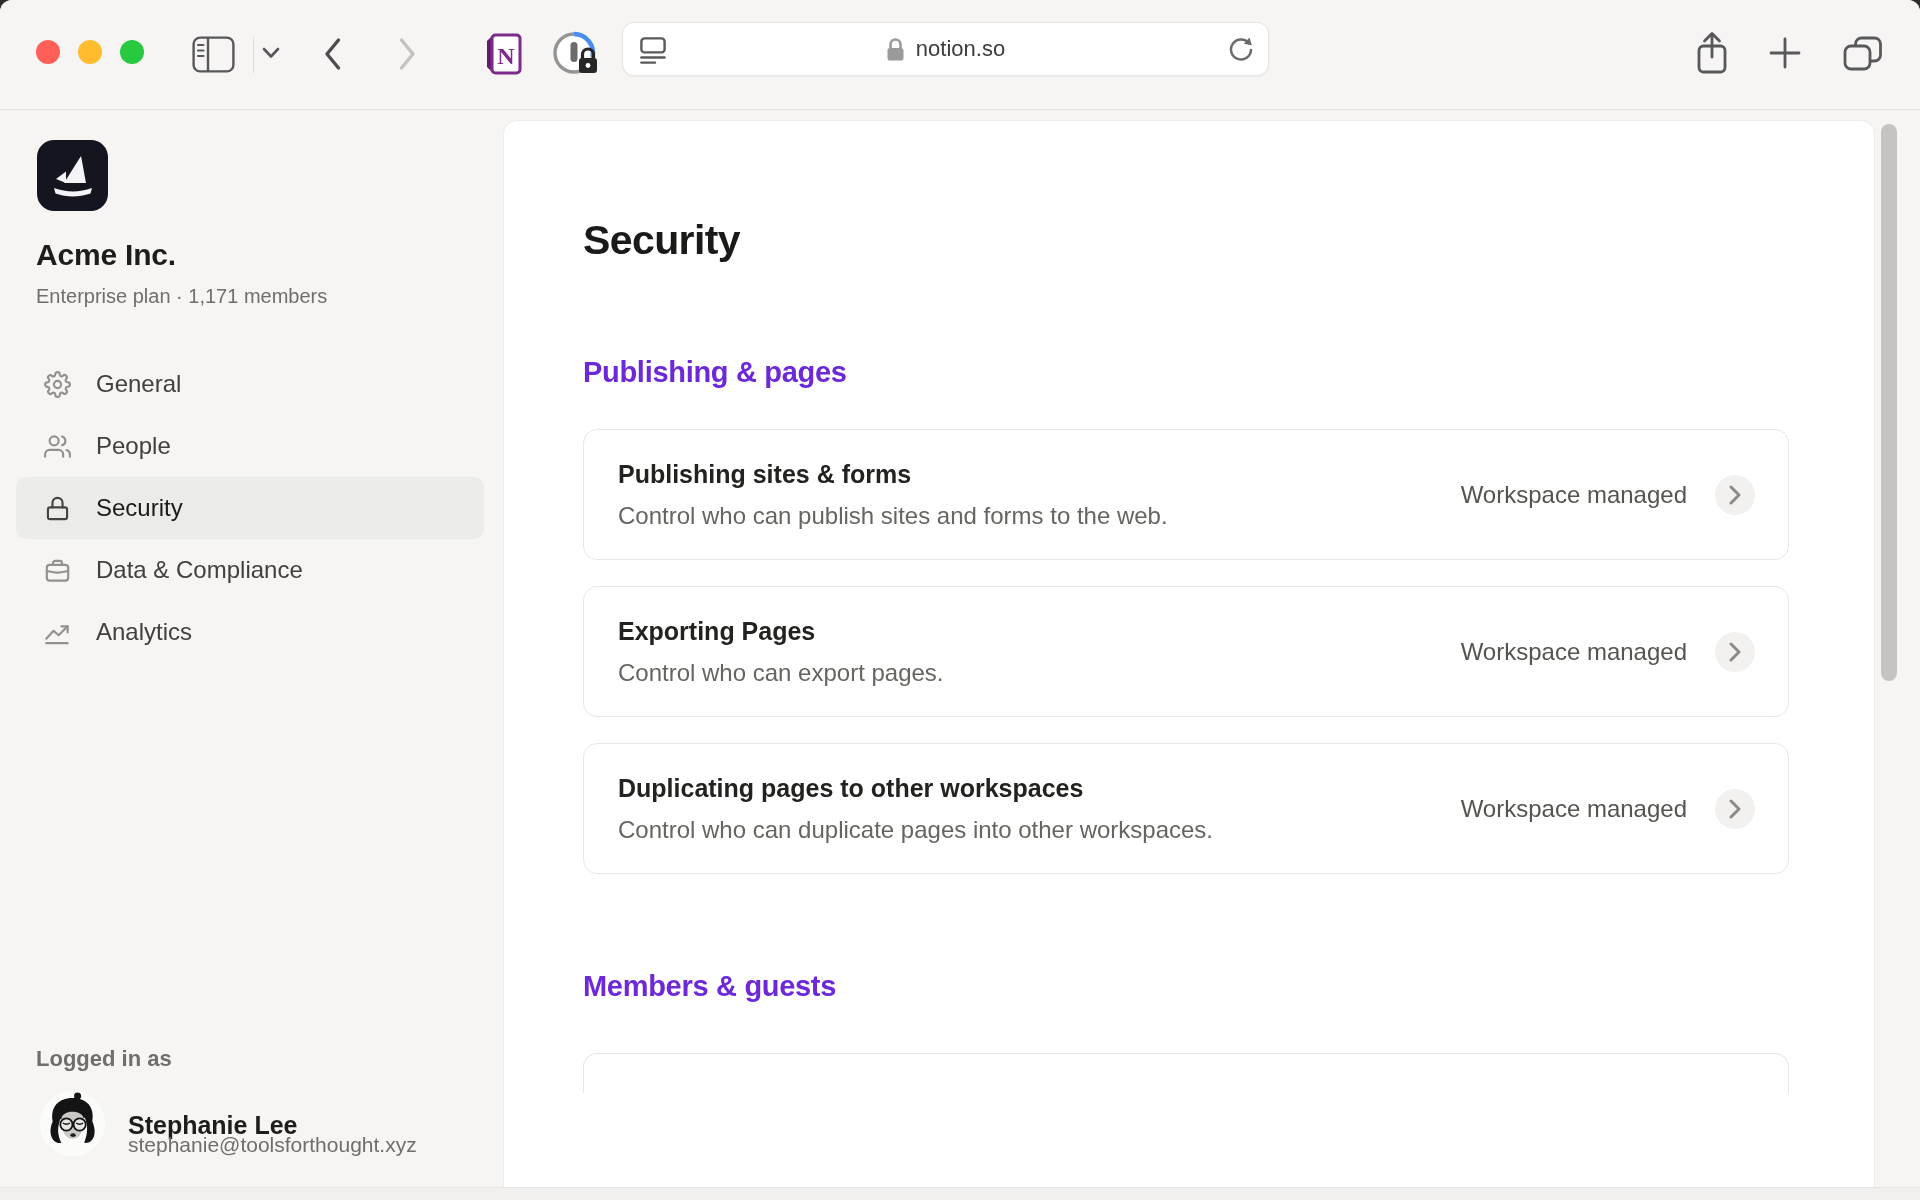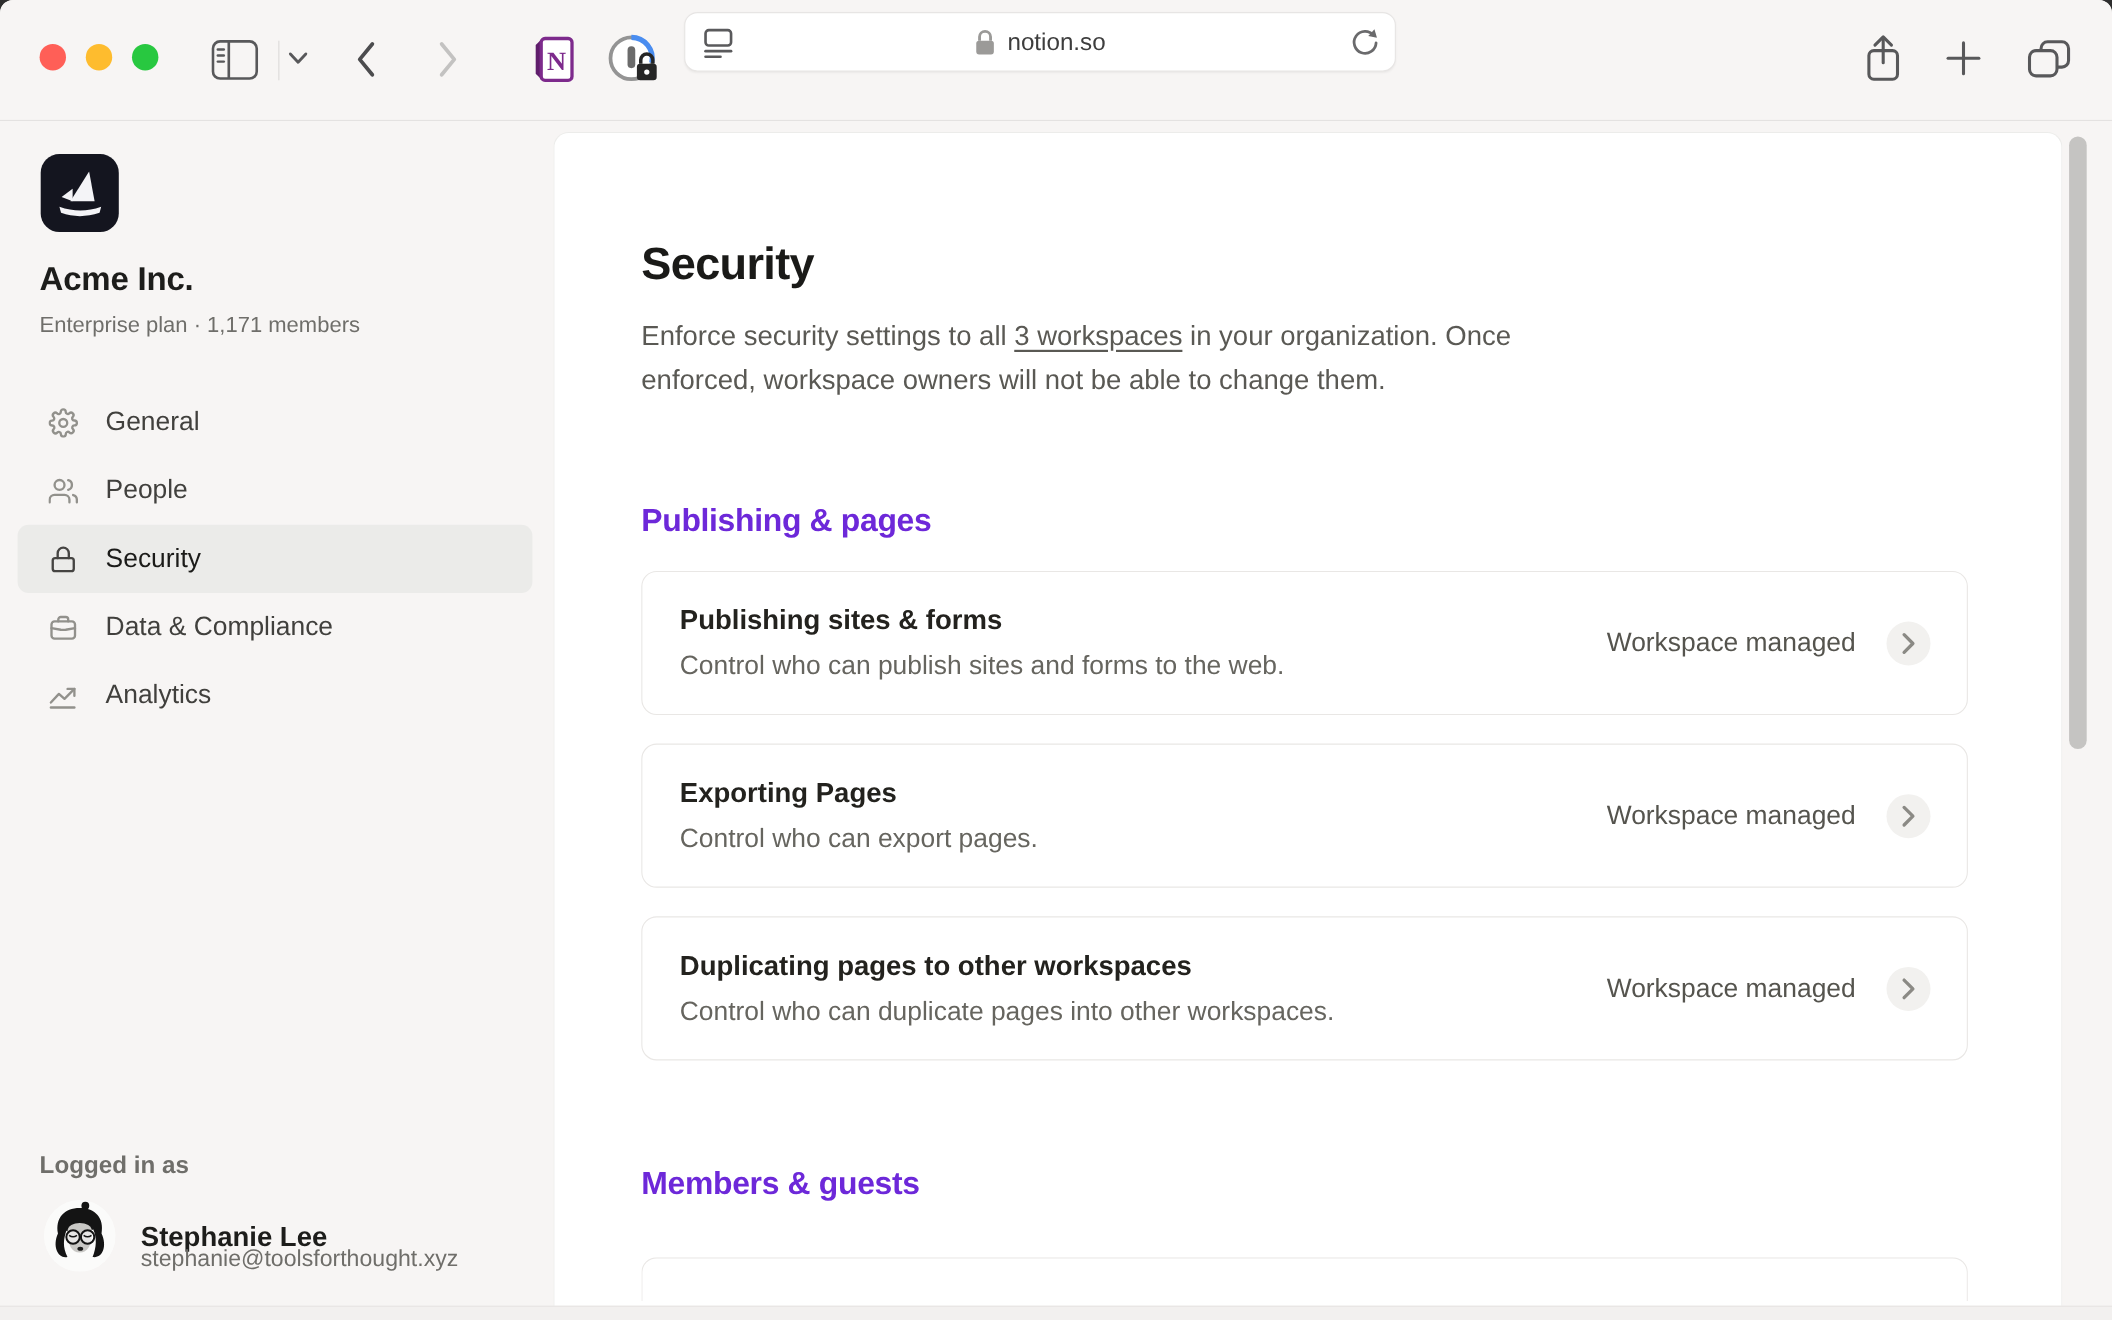--- a/index.html
+++ b/index.html
@@ -6,21 +6,21 @@
   html,body { width:1920px; height:1200px; background:#2e2e2e; font-family:"Liberation Sans","DejaVu Sans",sans-serif; -webkit-font-smoothing:antialiased; }
   .window { position:absolute; inset:0; background:#f7f5f4; border-radius:12px 12px 0 0; overflow:hidden; display:flex; flex-direction:column; }
 
   
   .toolbar { position:relative; flex:0 0 110px; height:110px; background:#f7f5f4; border-bottom:1px solid #e4e2e1; z-index:5; }
   .traffic { position:absolute; left:36px; top:40px; display:flex; gap:18px; }
   .light { width:24px; height:24px; border-radius:50%; }
   .tbtn { position:absolute; border:none; background:transparent; color:#58585a; display:flex; align-items:center; justify-content:center; cursor:default; padding:0; }
   .tbtn.disabled { color:#c3c2c1; }
   .tb-divider { position:absolute; left:253px; top:37px; width:1px; height:36px; background:#dcdad9; }
-  .urlbar { position:absolute; left:622px; top:11px; width:647px; height:54px; background:#ffffff; border:1px solid #e7e5e4; border-radius:12px; box-shadow:0 1px 2px rgba(0,0,0,0.05); }
+  .urlbar { position:absolute; left:622px; top:22px; width:647px; height:54px; background:#ffffff; border:1px solid #e7e5e4; border-radius:12px; box-shadow:0 1px 2px rgba(0,0,0,0.05); }
   .url-center { position:absolute; left:0; right:0; top:0; bottom:0; display:flex; align-items:center; justify-content:center; gap:11px; color:#3d3d3d; font-size:22px; }
   .url-reader { position:absolute; left:16px; top:13px; color:#5a5a5c; }
   .url-reload { position:absolute; right:13px; top:13px; color:#6a6a6c; }
 
   
   .content { position:relative; flex:1; display:flex; background:#f7f5f4; }
 
   
   .sidebar { position:relative; flex:0 0 503px; width:503px; }
   .org-logo { position:absolute; left:37px; top:30px; width:71px; height:71px; border-radius:17px; background:#14151f; display:flex; align-items:center; justify-content:center; }
@@ -37,21 +37,21 @@
   .user-email { position:absolute; left:128px; top:1023px; font-size:21px; color:#6f6e6a; }
 
   
   .main-area { position:relative; flex:1; }
   .panel { position:absolute; left:0; top:10px; right:45px; bottom:0; background:#ffffff; border:1px solid #ececea; border-bottom:none; border-radius:14px 14px 0 0; padding:0 85px 0 79px; overflow:hidden; }
   .page-title { margin-top:96px; font-size:41px; font-weight:700; color:#1a1a18; letter-spacing:-0.6px; }
   .page-desc { margin-top:22px; max-width:900px; font-size:25px; line-height:40px; color:#5a5954; }
   .page-desc a { color:#5a5954; text-decoration:underline; text-underline-offset:4px; cursor:pointer; }
   .section-heading { margin-top:92px; font-size:29px; font-weight:700; color:#6d28d9; letter-spacing:-0.3px; }
   .section-heading.second { margin-top:96px; }
-  .cards { margin-top:28px; display:flex; flex-direction:column; gap:26px; }
+  .cards { margin-top:40px; display:flex; flex-direction:column; gap:26px; }
   .card { height:131px; background:#fff; border:1px solid #e9e7e5; border-radius:14px; display:flex; align-items:center; padding:0 33px 0 34px; cursor:default; }
   .card-text { flex:1; min-width:0; }
   .card-title { font-size:25px; font-weight:600; color:#23221e; }
   .card-desc { margin-top:13px; font-size:24px; color:#66655f; }
   .card-right { display:flex; align-items:center; gap:28px; }
   .card-status { font-size:24px; color:#55544e; }
   .chev-circle { width:40px; height:40px; border-radius:50%; background:#f2f1ef; display:flex; align-items:center; justify-content:center; color:#8b8a85; }
   .card.partial { margin-top:50px; height:40px; border-bottom:none; border-radius:14px 14px 0 0; }
 
   
@@ -241,21 +241,20 @@
           <ellipse cx="32.5" cy="43.5" rx="2.6" ry="1.8" fill="#1c1c1c"></ellipse>
         </svg>
       </div>
       <div class="user-name">Stephanie Lee</div>
       <div class="user-email">stephanie@toolsforthought.xyz</div>
     </div>
 
     <div class="main-area">
       <div class="panel">
         <h1 class="page-title">Security</h1>
-        <p class="page-desc"><span>Enforce security settings to all </span><a>3 workspaces</a><span> in your organization. Once enforced, workspace owners will not be able to change them.</span></p>
 
         <h2 class="section-heading">Publishing &amp; pages</h2>
 
         <div class="cards">
           <div class="card">
             <div class="card-text">
               <div class="card-title">Publishing sites &amp; forms</div>
               <div class="card-desc">Control who can publish sites and forms to the web.</div>
             </div>
             <div class="card-right">

